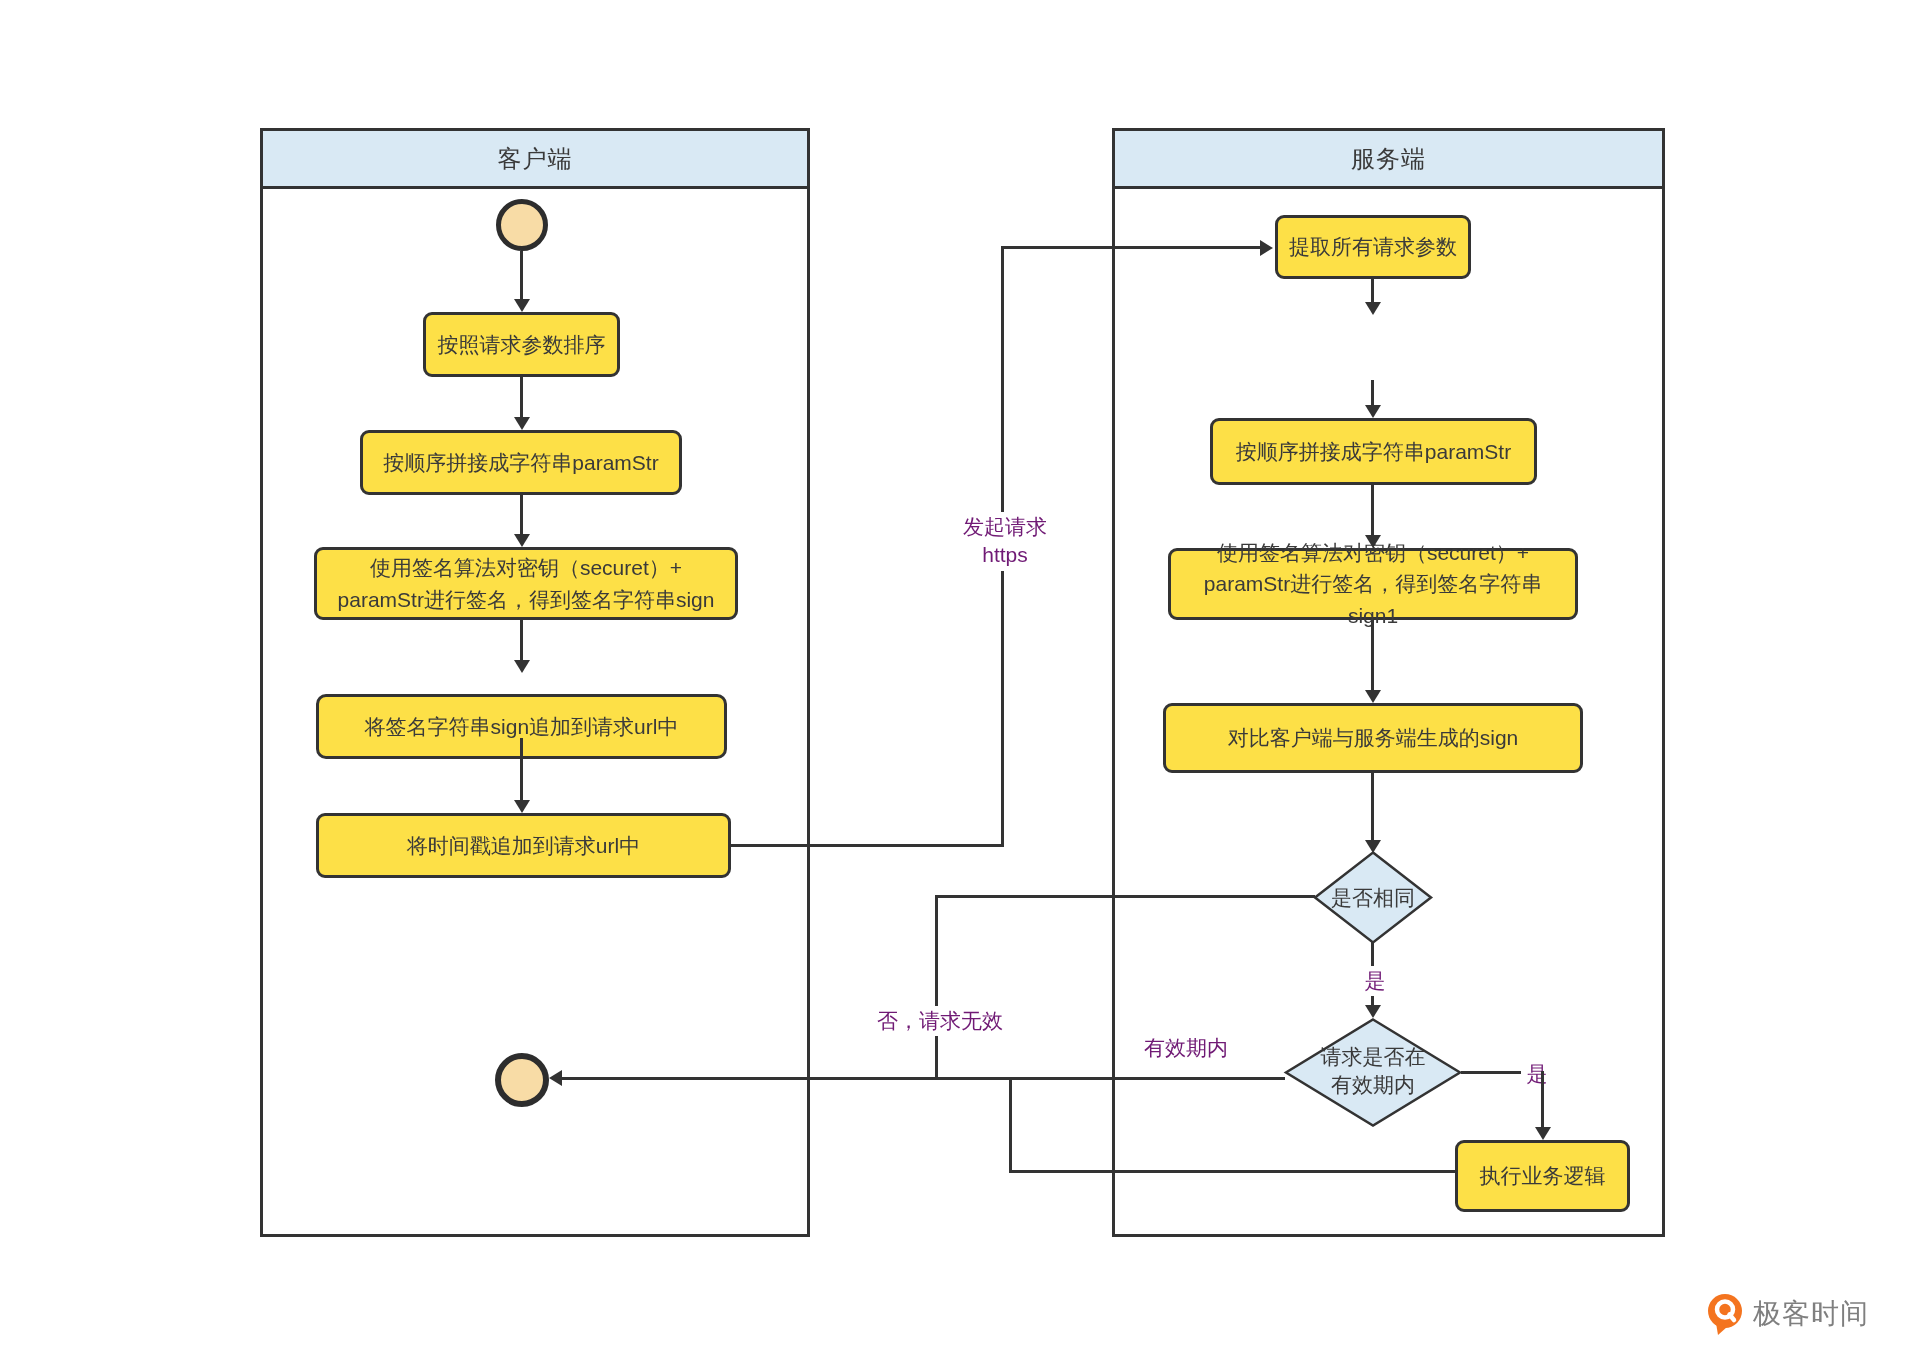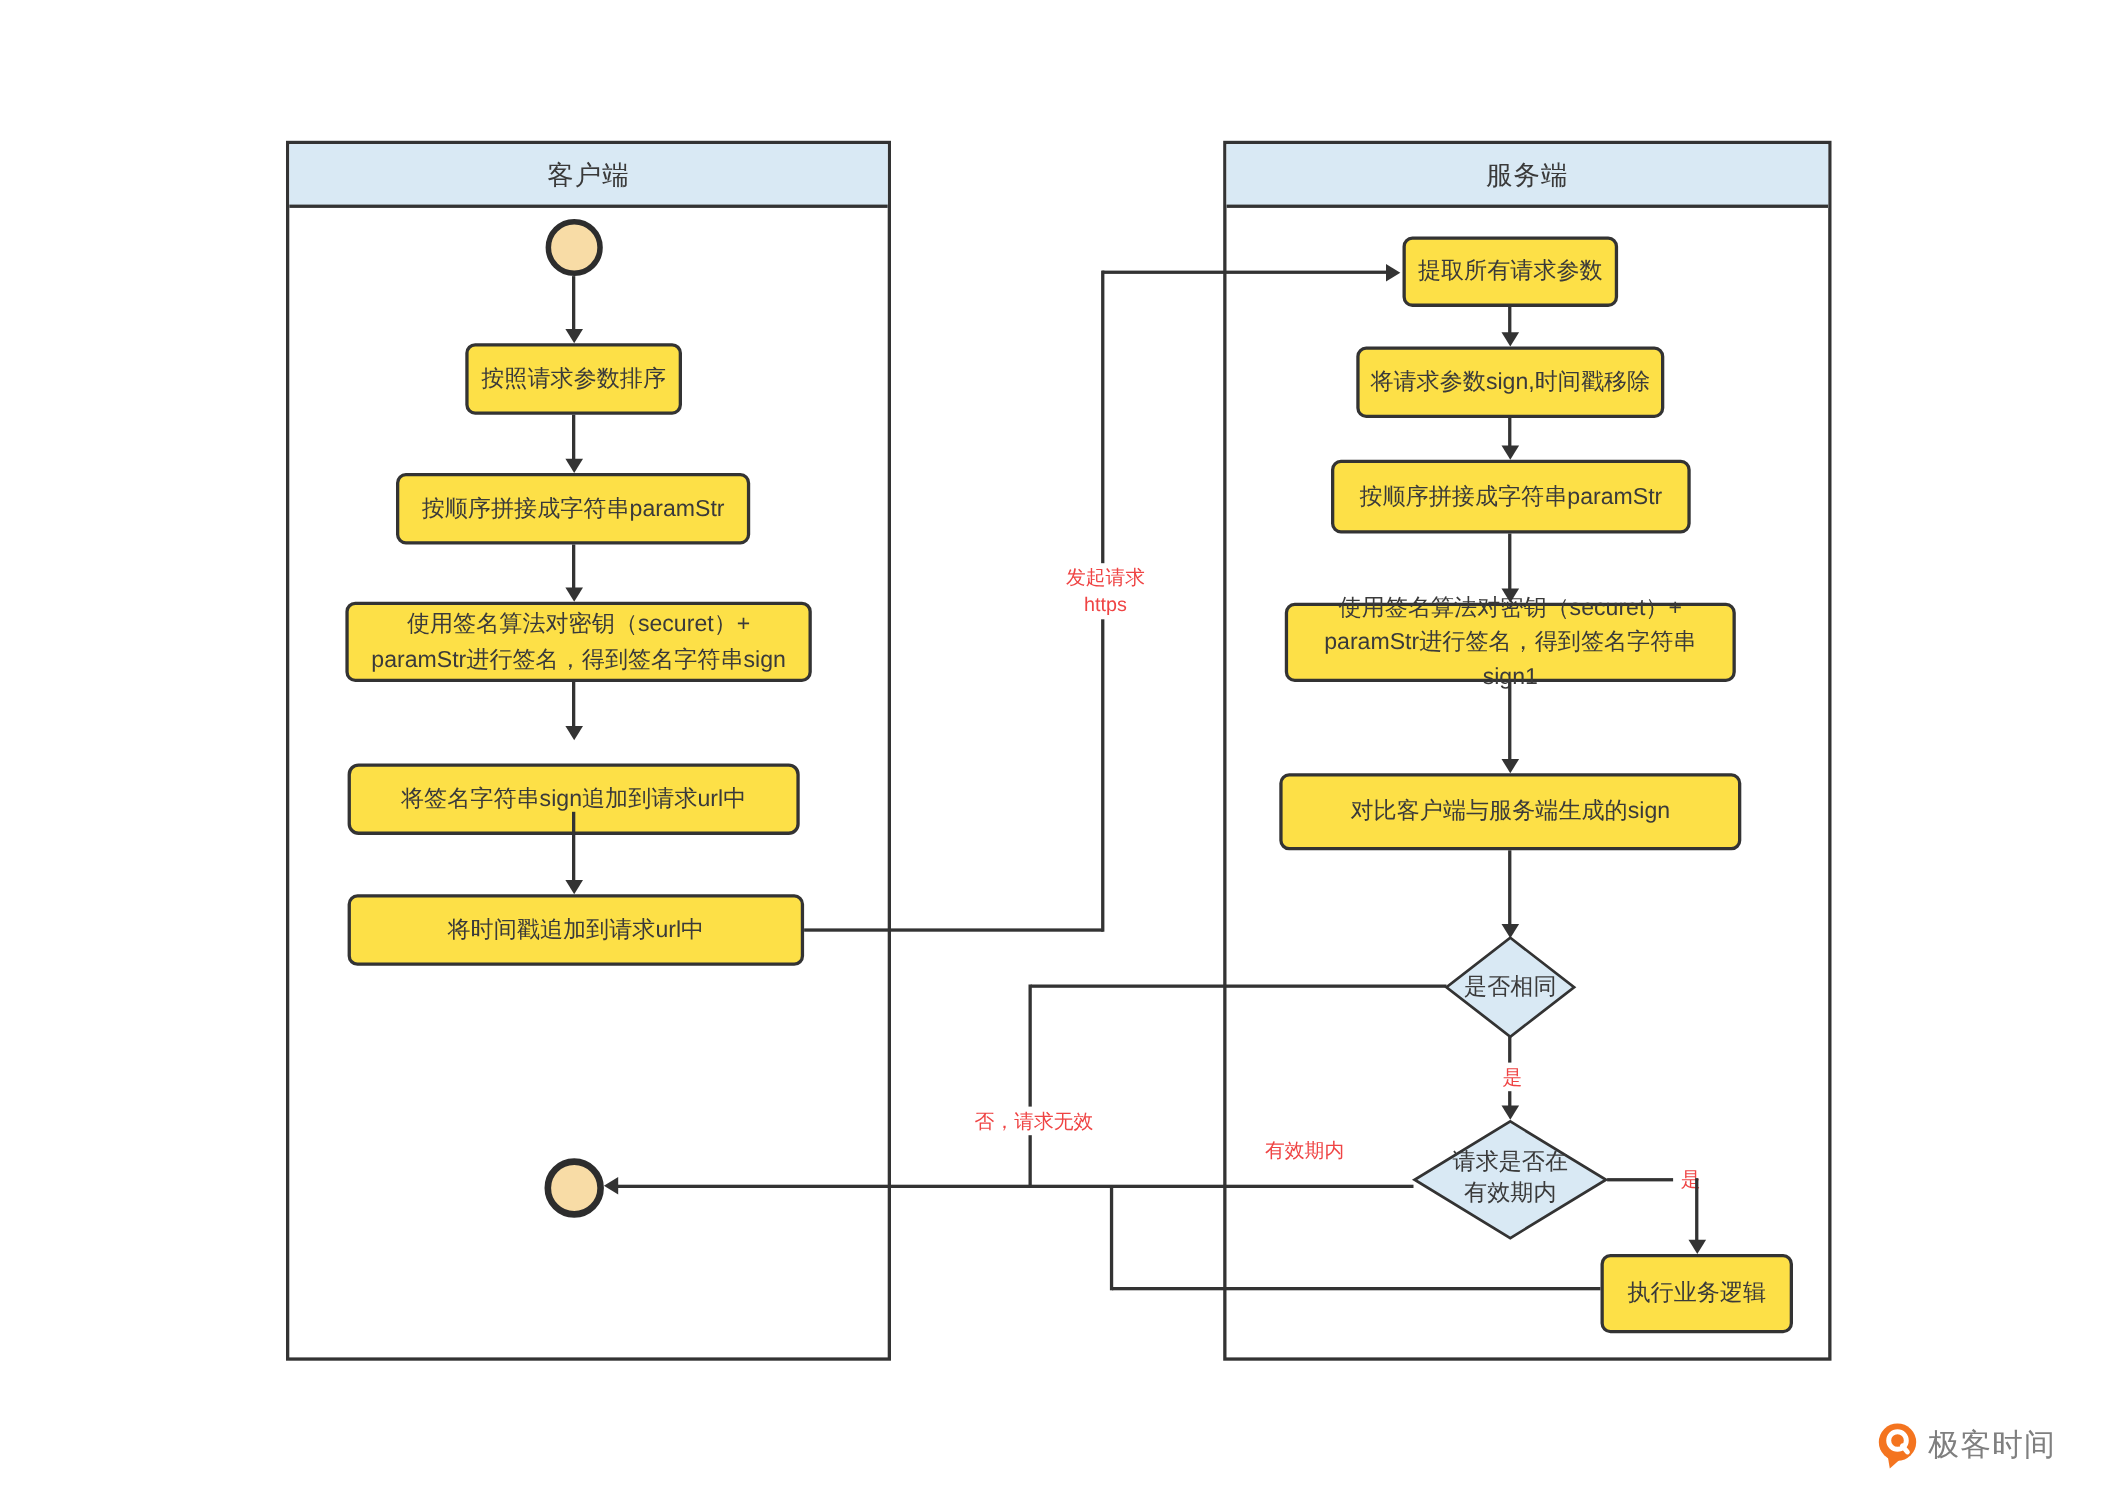--- a/index.html
+++ b/index.html
@@ -20,21 +20,21 @@
   }
   .circle{position:absolute;border-radius:50%;background:#f8dca6;box-sizing:border-box;}
   .hline,.vline{position:absolute;background:#333;}
   .hline{height:3px;}
   .vline{width:3px;}
   .arr{position:absolute;width:0;height:0;}
   .arr.down{border-left:8px solid transparent;border-right:8px solid transparent;border-top:13px solid #333;}
   .arr.right{border-top:8px solid transparent;border-bottom:8px solid transparent;border-left:13px solid #333;}
   .arr.left{border-top:8px solid transparent;border-bottom:8px solid transparent;border-right:13px solid #333;}
   .lbl{
-    position:absolute;color:#ef4444;font-size:18px;text-align:center;line-height:1.35;
+    position:absolute;color:#701a75;font-size:21px;text-align:center;line-height:1.35;
   }
   .lbl.bg{background:#ffffff;padding:1px 2px;}
   .dtext{
     position:absolute;font-size:21px;text-align:center;line-height:1.35;color:#3a3a3a;
   }
   .dsvg{position:absolute;}
   .brand{position:absolute;display:flex;align-items:center;gap:9px;}
   .brand-text{font-size:28px;color:#7f7f7f;letter-spacing:1px;font-weight:500;}
 </style>
 </head>
@@ -99,23 +99,20 @@
   <div class="arr right" style="left:1260px;top:240px;"></div>
   <div class="lbl bg" style="left:938px;top:512px;width:130px;">
     <div>发起请求</div>
     <div>https</div>
   </div>
 
   <div class="node" style="left:1275px;top:215px;width:196px;height:64px;">
     <span>提取所有请求参数</span>
   </div>
 
-  <div class="node" style="left:1233px;top:315px;width:280px;height:65px;">
-    <span>将请求参数sign,时间戳移除</span>
-  </div>
 
   <div class="node" style="left:1210px;top:418px;width:327px;height:67px;">
     <span>按顺序拼接成字符串paramStr</span>
   </div>
 
   <div class="node" style="left:1168px;top:548px;width:410px;height:72px;">
     <span>使用签名算法对密钥（securet）+</span>
     <span>paramStr进行签名，得到签名字符串sign1</span>
   </div>
 

